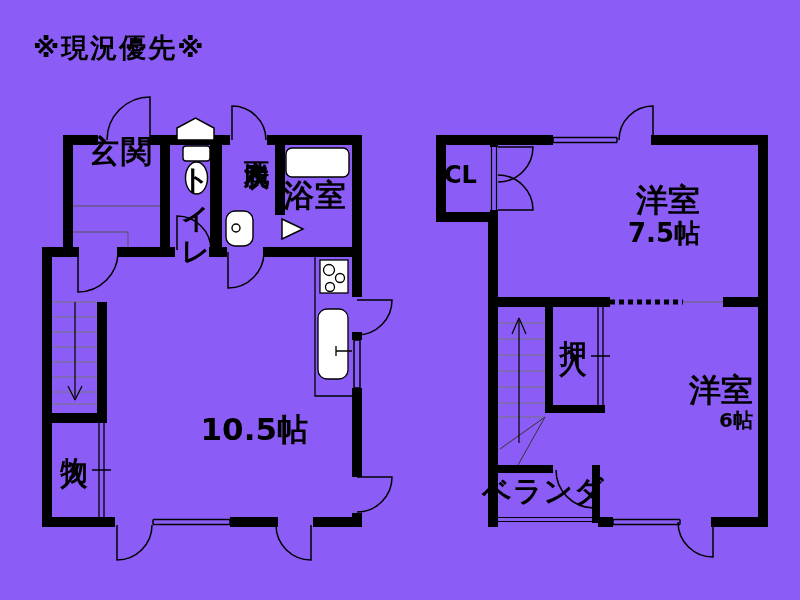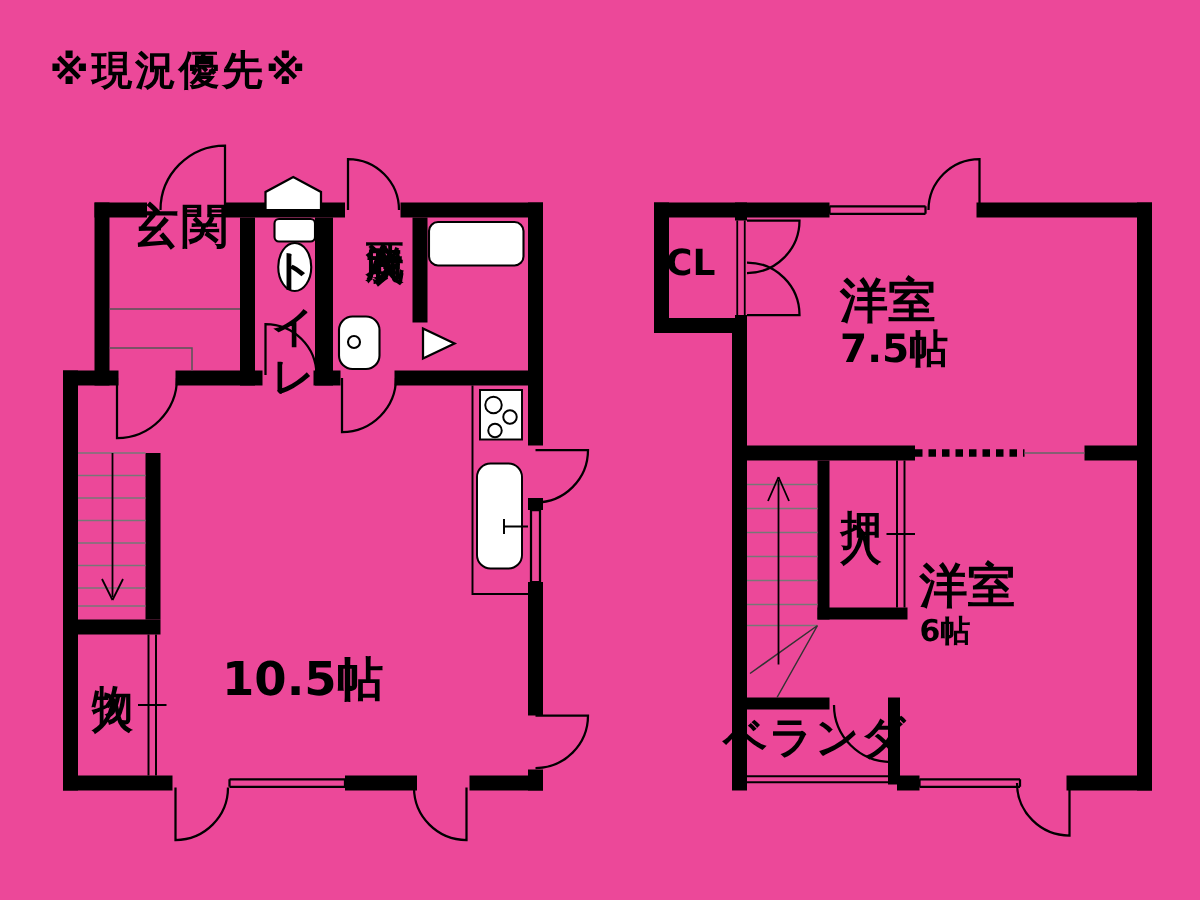--- a/index.html
+++ b/index.html
@@ -1,28 +1,28 @@
 <!DOCTYPE html>
 <html><head>
 <meta charset="utf-8">
 <style>
   html,body{margin:0;padding:0;background:#ffffff;}
-  .canvas{position:relative;width:800px;height:600px;background:#ec4899;overflow:hidden;
+  .canvas{position:relative;width:800px;height:600px;background:#8b5cf6;overflow:hidden;
           font-family:"DejaVu Sans","Liberation Sans",sans-serif;color:#000;}
   svg{position:absolute;left:0;top:0;}
   .lbl{position:absolute;line-height:1;white-space:nowrap;font-weight:600;color:#000;}
   .vtext{writing-mode:vertical-rl;text-orientation:upright;}
   #lbl-note{left:33px;top:34px;font-size:27px;letter-spacing:2px;}
   #lbl-genkan{left:88px;top:136px;font-size:31px;letter-spacing:2px;}
   #lbl-toilet{left:181px;top:148px;font-size:28px;letter-spacing:5px;}
   #lbl-washroom{left:244px;top:141px;font-size:25px;letter-spacing:1px;}
   #lbl-bath{left:283px;top:180px;font-size:31px;letter-spacing:1px;}
-  .center-lbl{text-align:left;white-space:nowrap;}
+  .center-lbl{text-align:right;white-space:nowrap;}
   #lbl-ldk1{left:148px;top:376px;width:160px;font-size:34px;}
-  #lbl-ldk2{left:148px;top:414px;width:160px;font-size:31px;margin-top:24px;}
+  #lbl-ldk2{left:148px;top:414px;width:160px;font-size:31px;}
   #lbl-storage{left:61px;top:435px;font-size:27px;letter-spacing:3px;}
   #lbl-cl{left:444px;top:163px;font-size:24px;}
   #lbl-room1a{left:560px;top:184px;width:140px;font-size:32px;}
   #lbl-room1b{left:560px;top:220px;width:140px;font-size:26px;}
   #lbl-oshiire{left:560px;top:318px;font-size:27px;letter-spacing:8px;}
   #lbl-room2a{left:613px;top:374px;width:140px;font-size:32px;}
   #lbl-room2b{left:613px;top:410px;width:140px;font-size:20px;}
   #lbl-veranda{left:482px;top:477px;font-size:29px;letter-spacing:1px;}
 </style>
 </head>
@@ -244,20 +244,21 @@
         </g>
       </g>
     </g>
   </svg>
 
   <div class="lbl" id="lbl-note">※現況優先※</div>
 
   <div class="lbl" id="lbl-genkan">玄関</div>
   <div class="lbl vtext" id="lbl-toilet">トイレ</div>
   <div class="lbl vtext" id="lbl-washroom">洗面脱衣</div>
+  <div class="lbl" id="lbl-bath">浴室</div>
   <div class="lbl center-lbl" id="lbl-ldk2">10.5帖</div>
   <div class="lbl vtext" id="lbl-storage">物入</div>
 
   <div class="lbl" id="lbl-cl">CL</div>
   <div class="lbl center-lbl" id="lbl-room1a">洋室</div>
   <div class="lbl center-lbl" id="lbl-room1b">7.5帖</div>
   <div class="lbl vtext" id="lbl-oshiire">押入</div>
   <div class="lbl center-lbl" id="lbl-room2a">洋室</div>
   <div class="lbl center-lbl" id="lbl-room2b">6帖</div>
   <div class="lbl" id="lbl-veranda">ベランダ</div>

